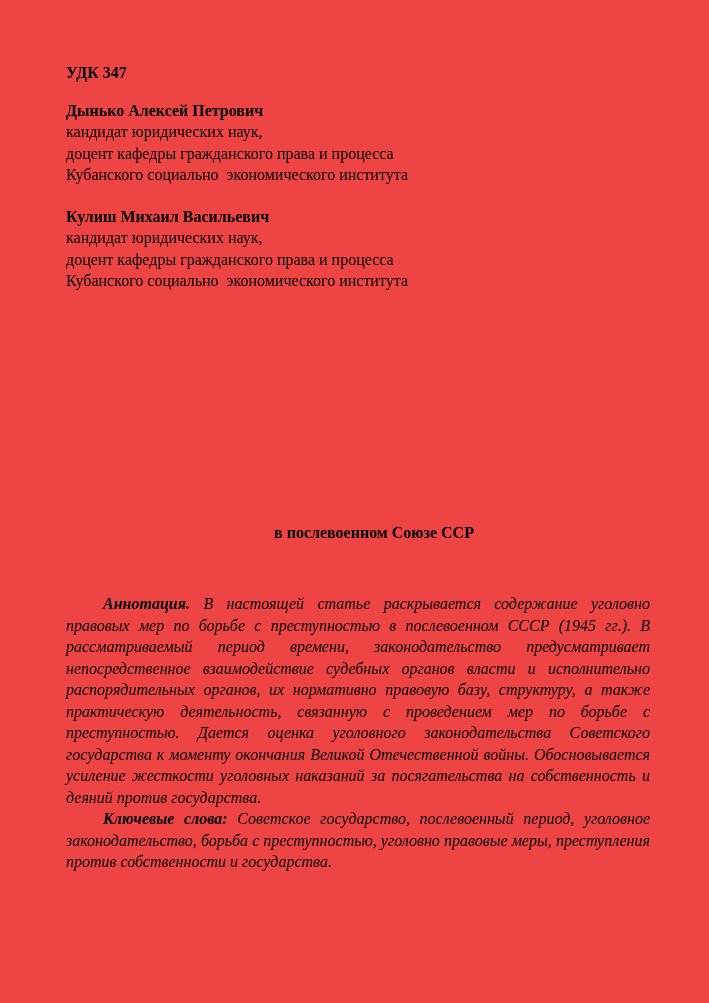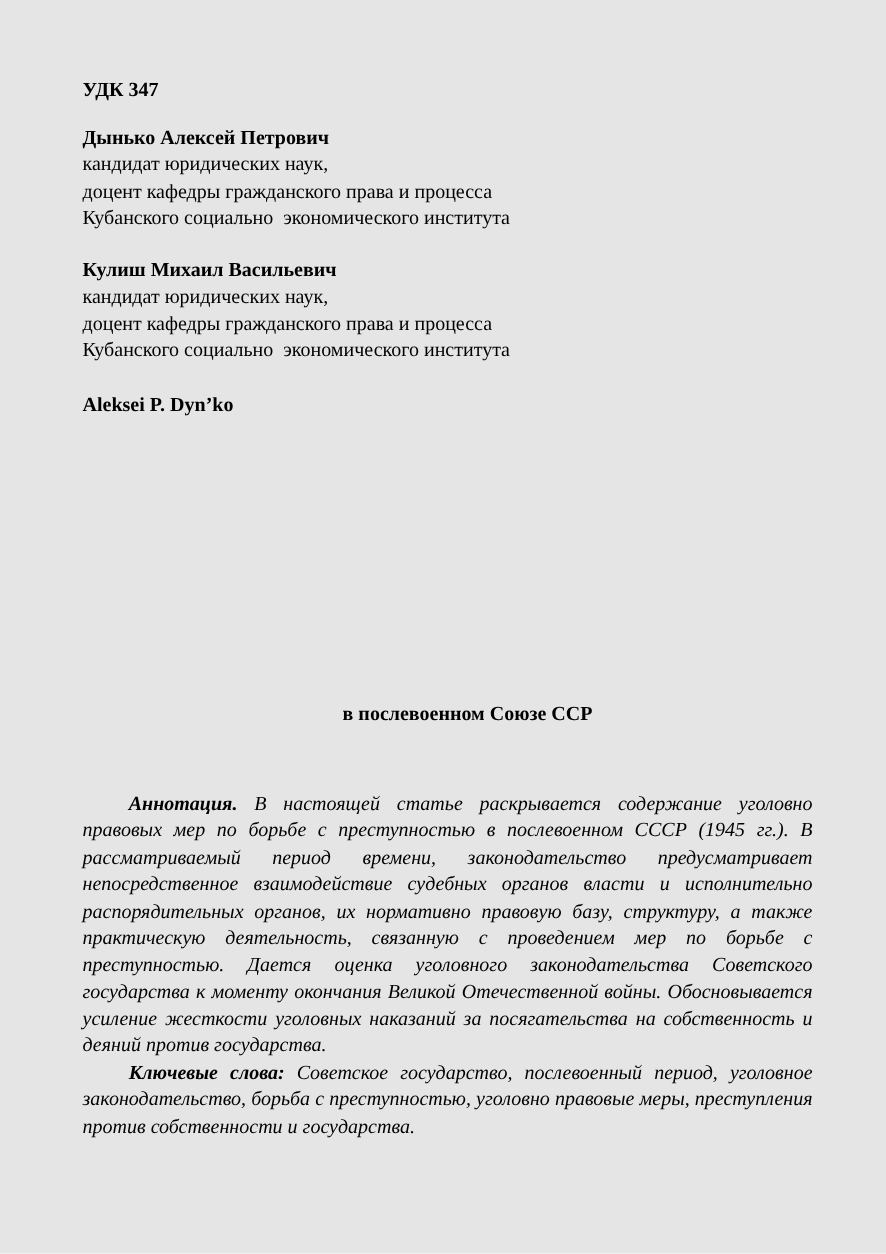--- a/index.html
+++ b/index.html
@@ -14,31 +14,31 @@
     font-family: "Liberation Serif", "DejaVu Serif", serif;
     font-size: 16px;
     line-height: 21.5px;
   }
   .page {
     box-sizing: border-box;
     width: 709px;
     height: 1003px;
     padding: 62px 59px 40px 66px;
     overflow: hidden;
-    background: #e5e5e5;
+    background: #ef4444;
   }
   .udc {
     font-weight: bold;
     margin-bottom: 16px;
   }
   .author-block {
     margin-bottom: 20px;
   }
   .author-block.second {
-    margin-bottom: 22px;
+    margin-bottom: 4px;
   }
   .author-block div {
     white-space: pre-wrap; 
   }
   .author-name {
     font-weight: bold;
   }
   .translit {
     font-weight: bold;
   }
@@ -77,21 +77,20 @@
     <div>Кубанского социально  экономического института</div>
   </div>
 
   <div class="author-block second">
     <div class="author-name">Кулиш Михаил Васильевич</div>
     <div>кандидат юридических наук,</div>
     <div>доцент кафедры гражданского права и процесса</div>
     <div>Кубанского социально  экономического института</div>
   </div>
 
-  <div class="translit">Aleksei P. Dyn’ko</div>
 
   <div class="spacer-large"></div>
 
   <div class="title-block">
     <div>в послевоенном Союзе ССР</div>
   </div>
 
   <div class="spacer-mid"></div>
 
   <p class="para"><span class="lead">Аннотация.</span> <span>В настоящей статье раскрывается содержание уголовно правовых мер по борьбе с преступностью в послевоенном СССР (1945 гг.). В рассматриваемый период времени, законодательство предусматривает непосредственное взаимодействие судебных органов власти и исполнительно распорядительных органов, их нормативно правовую базу, структуру, а также практическую деятельность, связанную с проведением мер по борьбе с преступностью. Дается оценка уголовного законодательства Советского государства к моменту окончания Великой Отечественной войны. Обосновывается усиление жесткости уголовных наказаний за посягательства на собственность и деяний против государства.</span></p>

